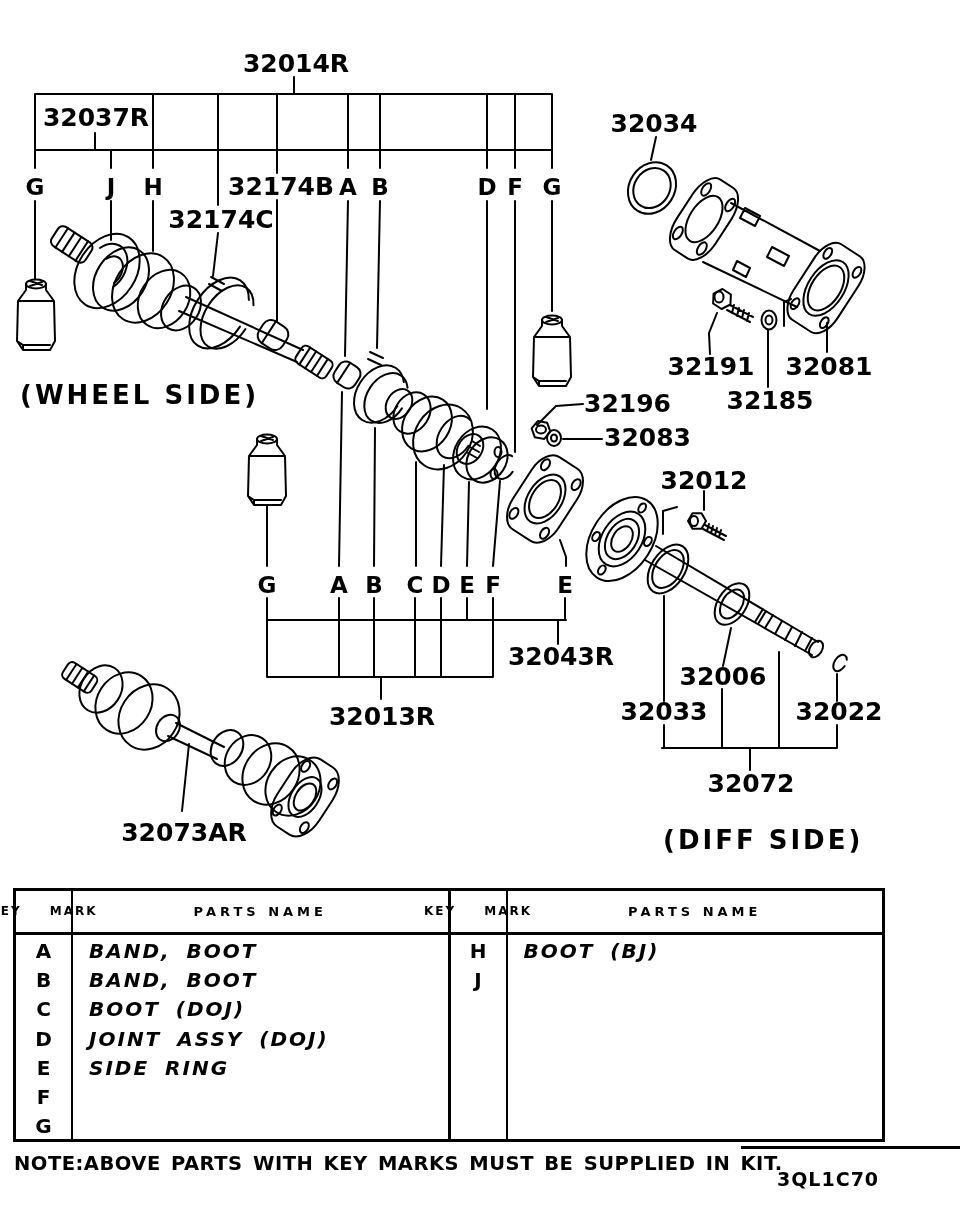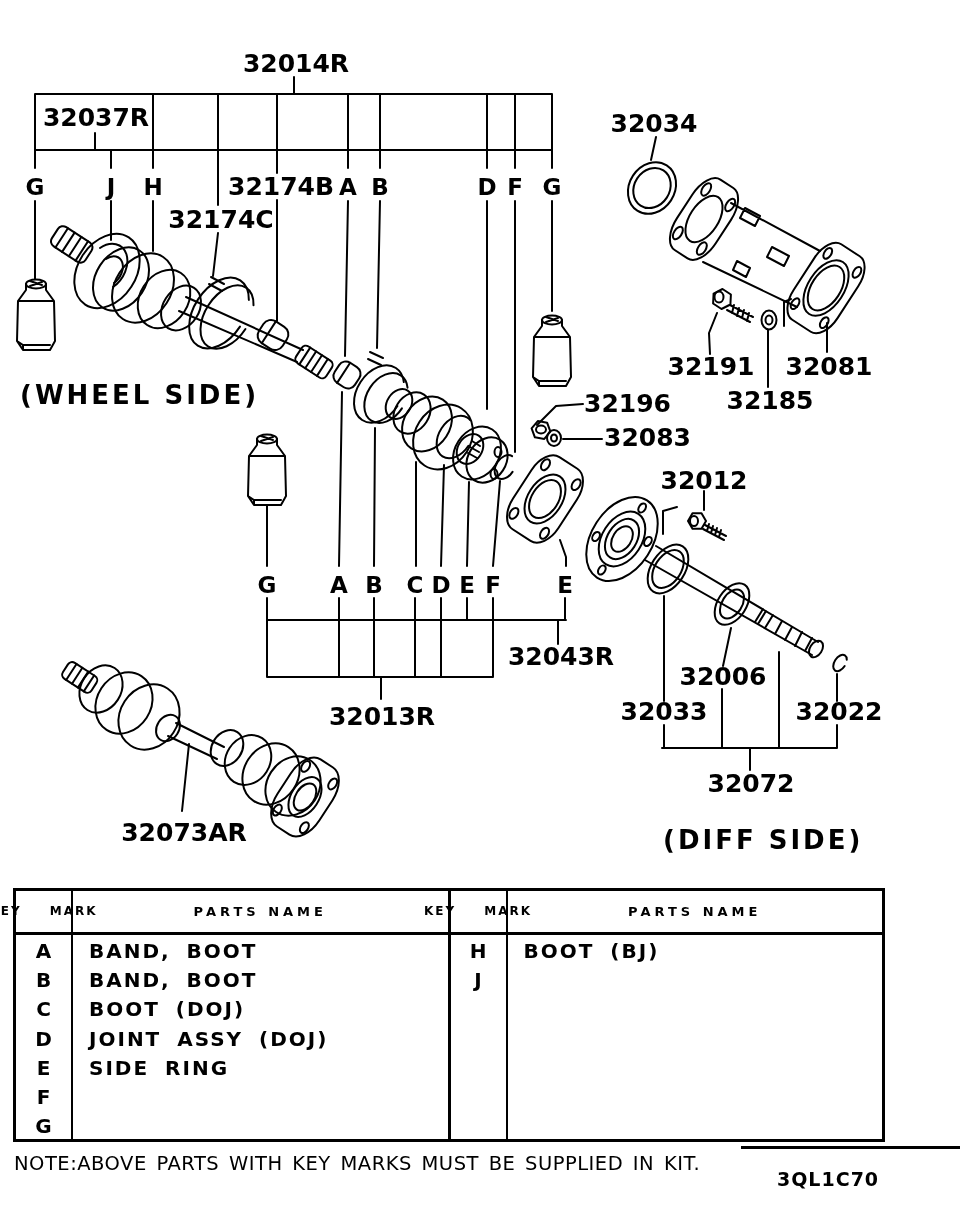--- a/index.html
+++ b/index.html
@@ -14,25 +14,25 @@
   .ptable{position:absolute;left:13px;top:888px;width:866px;height:248px;border:3px solid #000;
           display:flex;font-weight:700;}
   .half{flex:1;display:flex;flex-direction:column;min-width:0;}
   .half.rgt{border-left:3px solid #000;}
   .thead{height:41px;border-bottom:3px solid #000;display:flex;flex:none;}
   .keyhead{width:55px;flex:none;border-right:2px solid #000;display:flex;flex-direction:row;
            align-items:center;justify-content:center;font-size:12px;letter-spacing:2px;line-height:13px;gap:28px;}
   .partshead{flex:1;display:flex;align-items:center;justify-content:center;font-size:13px;letter-spacing:4px;}
   .tbody{flex:1;display:flex;}
   .keycol{width:55px;flex:none;border-right:2px solid #000;padding-top:2px;}
-  .namecol{flex:1;padding-top:2px;min-width:0;}
+  .namecol{flex:1;padding-top:2px;min-width:0;font-style:italic;}
   .mark{height:29.2px;line-height:29.2px;text-align:center;font-size:20px;}
   .name{height:29.2px;line-height:29.2px;font-size:20px;letter-spacing:2px;word-spacing:7px;
         padding-left:16px;white-space:nowrap;}
-  .note{position:absolute;left:14px;top:1152px;font-size:19.5px;font-weight:400;
+  .note{position:absolute;left:14px;top:1152px;font-size:19.5px;font-weight:700;
         letter-spacing:0.5px;word-spacing:3px;white-space:nowrap;}
   .doccode{position:absolute;left:777px;top:1168px;font-size:19px;font-weight:700;letter-spacing:1px;}
   .footrule{position:absolute;left:741px;top:1146px;width:219px;height:3px;background:#000;}
 </style>
 </head>
 <body>
 
 <div id="page">
 
 <svg width="960" height="882" viewBox="0 0 960 882">

